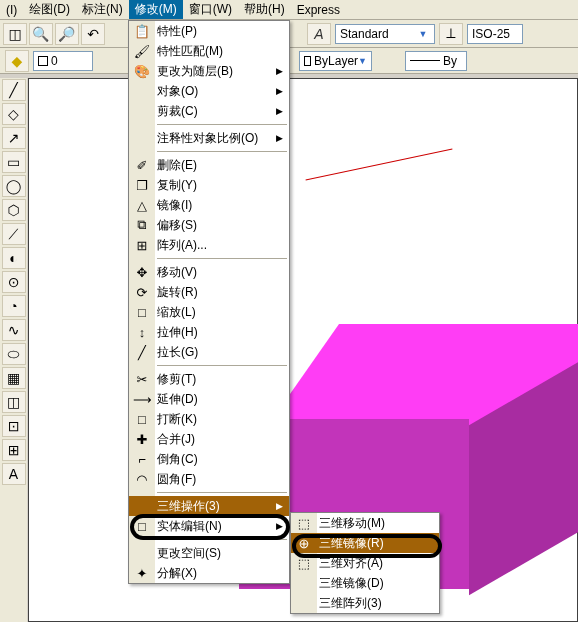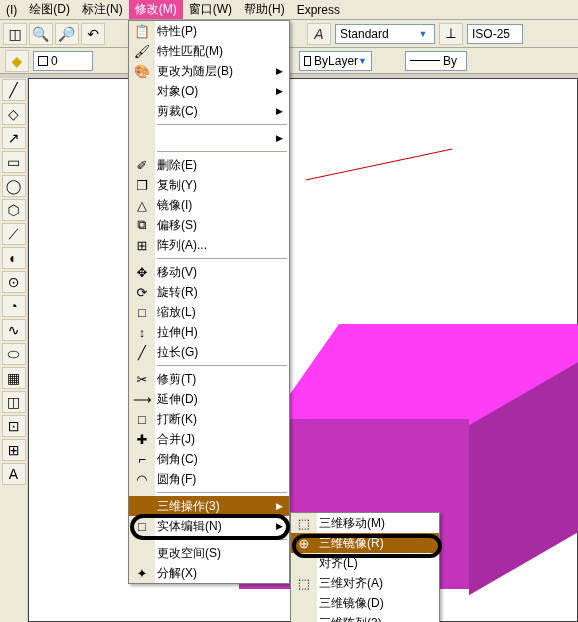--- a/index.html
+++ b/index.html
@@ -1,19 +1,19 @@
 <!DOCTYPE html>
 <html><head>
 <meta charset="utf-8">
 <style>
 *{margin:0;padding:0;box-sizing:border-box;font-family:"SimSun","宋体",sans-serif}
 body{width:578px;height:622px;background:#d4d0c8;overflow:hidden}
 .menubar{height:20px;background:#ece9d8;border-bottom:1px solid #aca899;display:flex;font-size:12px}
 .menubar span{padding:2px 6px;cursor:default;display:flex;align-items:center}
-.menubar span.active{background:#ec4899;color:#fff}
+.menubar span.active{background:#0369a1;color:#fff}
 .toolbar{height:28px;background:#ece9d8;border-bottom:1px solid #aca899;display:flex;align-items:center;padding:2px}
 .tb-icon{width:24px;height:22px;background:#f4f1e8;border:1px solid #cec8b3;margin:0 1px;display:flex;align-items:center;justify-content:center;font-size:14px}
 .tb-combo{height:20px;background:#fff;border:1px solid #7f9db9;padding:1px 4px;font-size:12px;display:flex;align-items:center;margin:0 3px}
 .tb-combo .lbl{flex:1}
 .tb-combo .dd{width:14px;text-align:center;color:#316ac5;font-size:9px}
 .layer-row{height:26px;background:#ece9d8;border-bottom:1px solid #aca899;display:flex;align-items:center;padding:2px 4px}
 .canvas{position:absolute;left:28px;top:78px;right:0;bottom:0;background:#fff;border:1px solid #404040}
 .vtoolbar{position:absolute;left:0;top:78px;width:27px;bottom:0;background:#ece9d8;display:flex;flex-direction:column}
 .vtoolbar .tb-icon{width:24px;height:22px;margin:1px auto}
 .cube{position:absolute;left:210px;top:245px;width:310px;height:270px}
@@ -131,20 +131,21 @@
       <div class="mi">
         <span>对象(O)</span>
         <span class="arr">▶</span>
       </div>
       <div class="mi">
         <span>剪裁(C)</span>
         <span class="arr">▶</span>
       </div>
       <div class="sep"></div>
       <div class="mi">
+        <span>注释性对象比例(O)</span>
         <span class="arr">▶</span>
       </div>
       <div class="sep"></div>
       <div class="mi">
         <span class="ico">✐</span>
         <span>删除(E)</span>
       </div>
       <div class="mi">
         <span class="ico">❐</span>
         <span>复制(Y)</span>
@@ -233,23 +234,20 @@
   <div class="menu-items" id="submenu-items">
       <div class="mi">
         <span class="ico">⬚</span>
         <span>三维移动(M)</span>
       </div>
       <div class="mi hl">
         <span class="ico">⊕</span>
         <span>三维镜像(R)</span>
       </div>
       <div class="mi">
-        <span>对齐(L)</span>
-      </div>
-      <div class="mi">
         <span class="ico">⬚</span>
         <span>三维对齐(A)</span>
       </div>
       <div class="mi">
         <span>三维镜像(D)</span>
       </div>
       <div class="mi">
         <span>三维阵列(3)</span>
       </div>
     </div>

